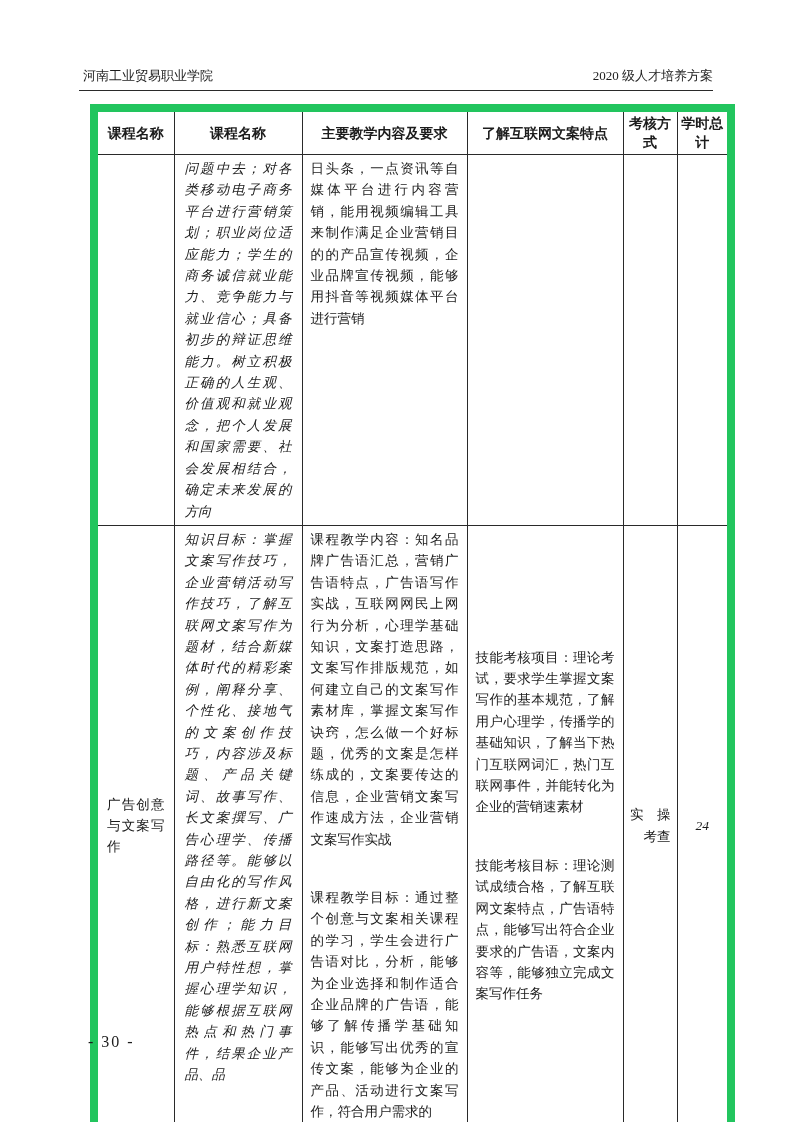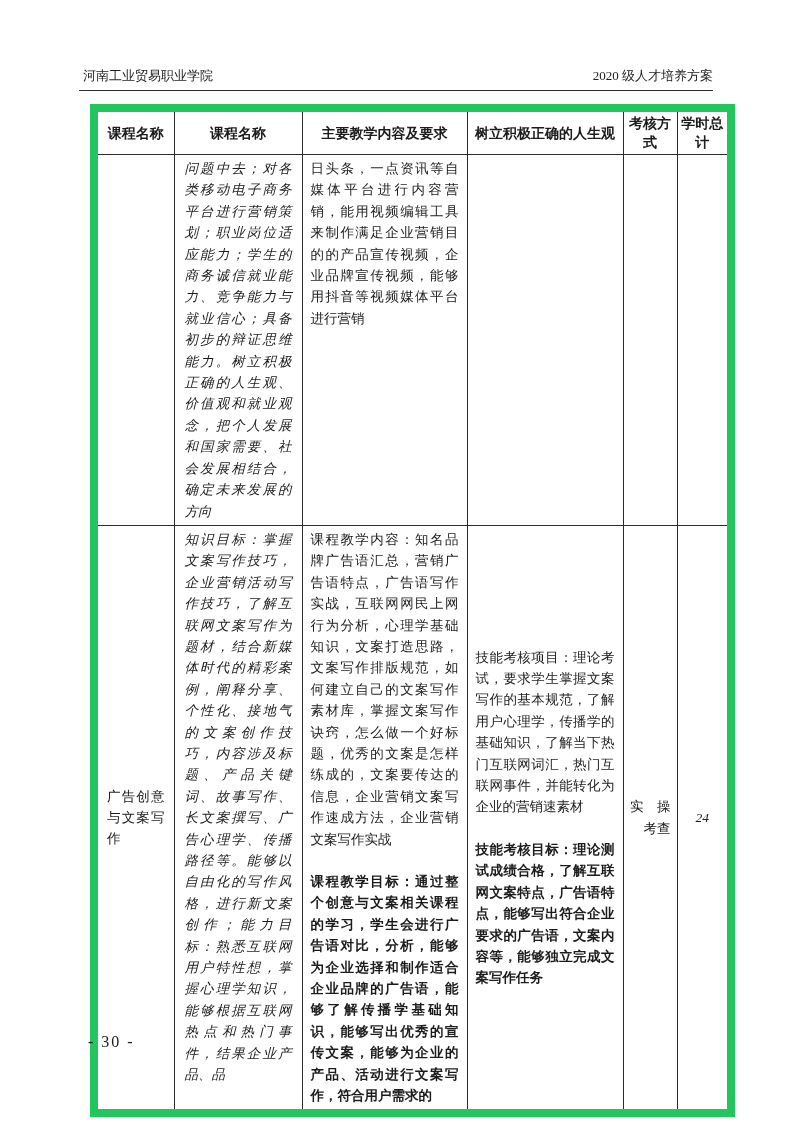--- a/index.html
+++ b/index.html
@@ -66,21 +66,21 @@
     vertical-align: top;
     padding: 3px 8px;
     text-align: right;
   }
   td.cell-objectives { padding: 3px 10px; text-align: justify; font-style: italic; }
   td.cell-content    { padding: 3px 8px;  text-align: justify; }
   td.cell-assess     { vertical-align: middle; text-align: justify; }
   td.cell-course     { vertical-align: middle; text-align: justify; padding: 3px 9px; }
   td.cell-method     { vertical-align: middle; padding: 3px 6px; }
   td.cell-hours      { vertical-align: middle; text-align: center; font-style: italic; }
-  .para + .para { margin-top: 21px; font-weight: bold; }
+  .para + .para { margin-top: 37px; }
   .method-line { line-height: 22px; }
   
   .doc-footer {
     position: absolute;
     left: 88px;
     top: 1033px;
     font-size: 16px;
     letter-spacing: 2px;
     font-family: "Liberation Serif", "DejaVu Serif", serif;
   }
@@ -103,21 +103,21 @@
       <col style="width:165px">
       <col style="width:156px">
       <col style="width:54px">
       <col style="width:54px">
     </colgroup>
     <tbody>
         <tr>
       <th>课程名称</th>
       <th>课程名称</th>
       <th>主要教学内容及要求</th>
-      <th>树立积极正确的人生观</th>
+      <th>了解互联网文案特点</th>
       <th>考核方式</th>
       <th>学时总计</th>
     </tr>
 
     <tr style="height:350px;">
       <td class="cell-course"></td>
       <td class="cell-objectives">
         <div class="para">问题中去；对各类移动电子商务平台进行营销策划；职业岗位适应能力；学生的商务诚信就业能力、竞争能力与就业信心；具备初步的辩证思维能力。树立积极正确的人生观、价值观和就业观念，把个人发展和国家需要、社会发展相结合，确定未来发展的方向</div>
       </td>
       <td class="cell-content">

